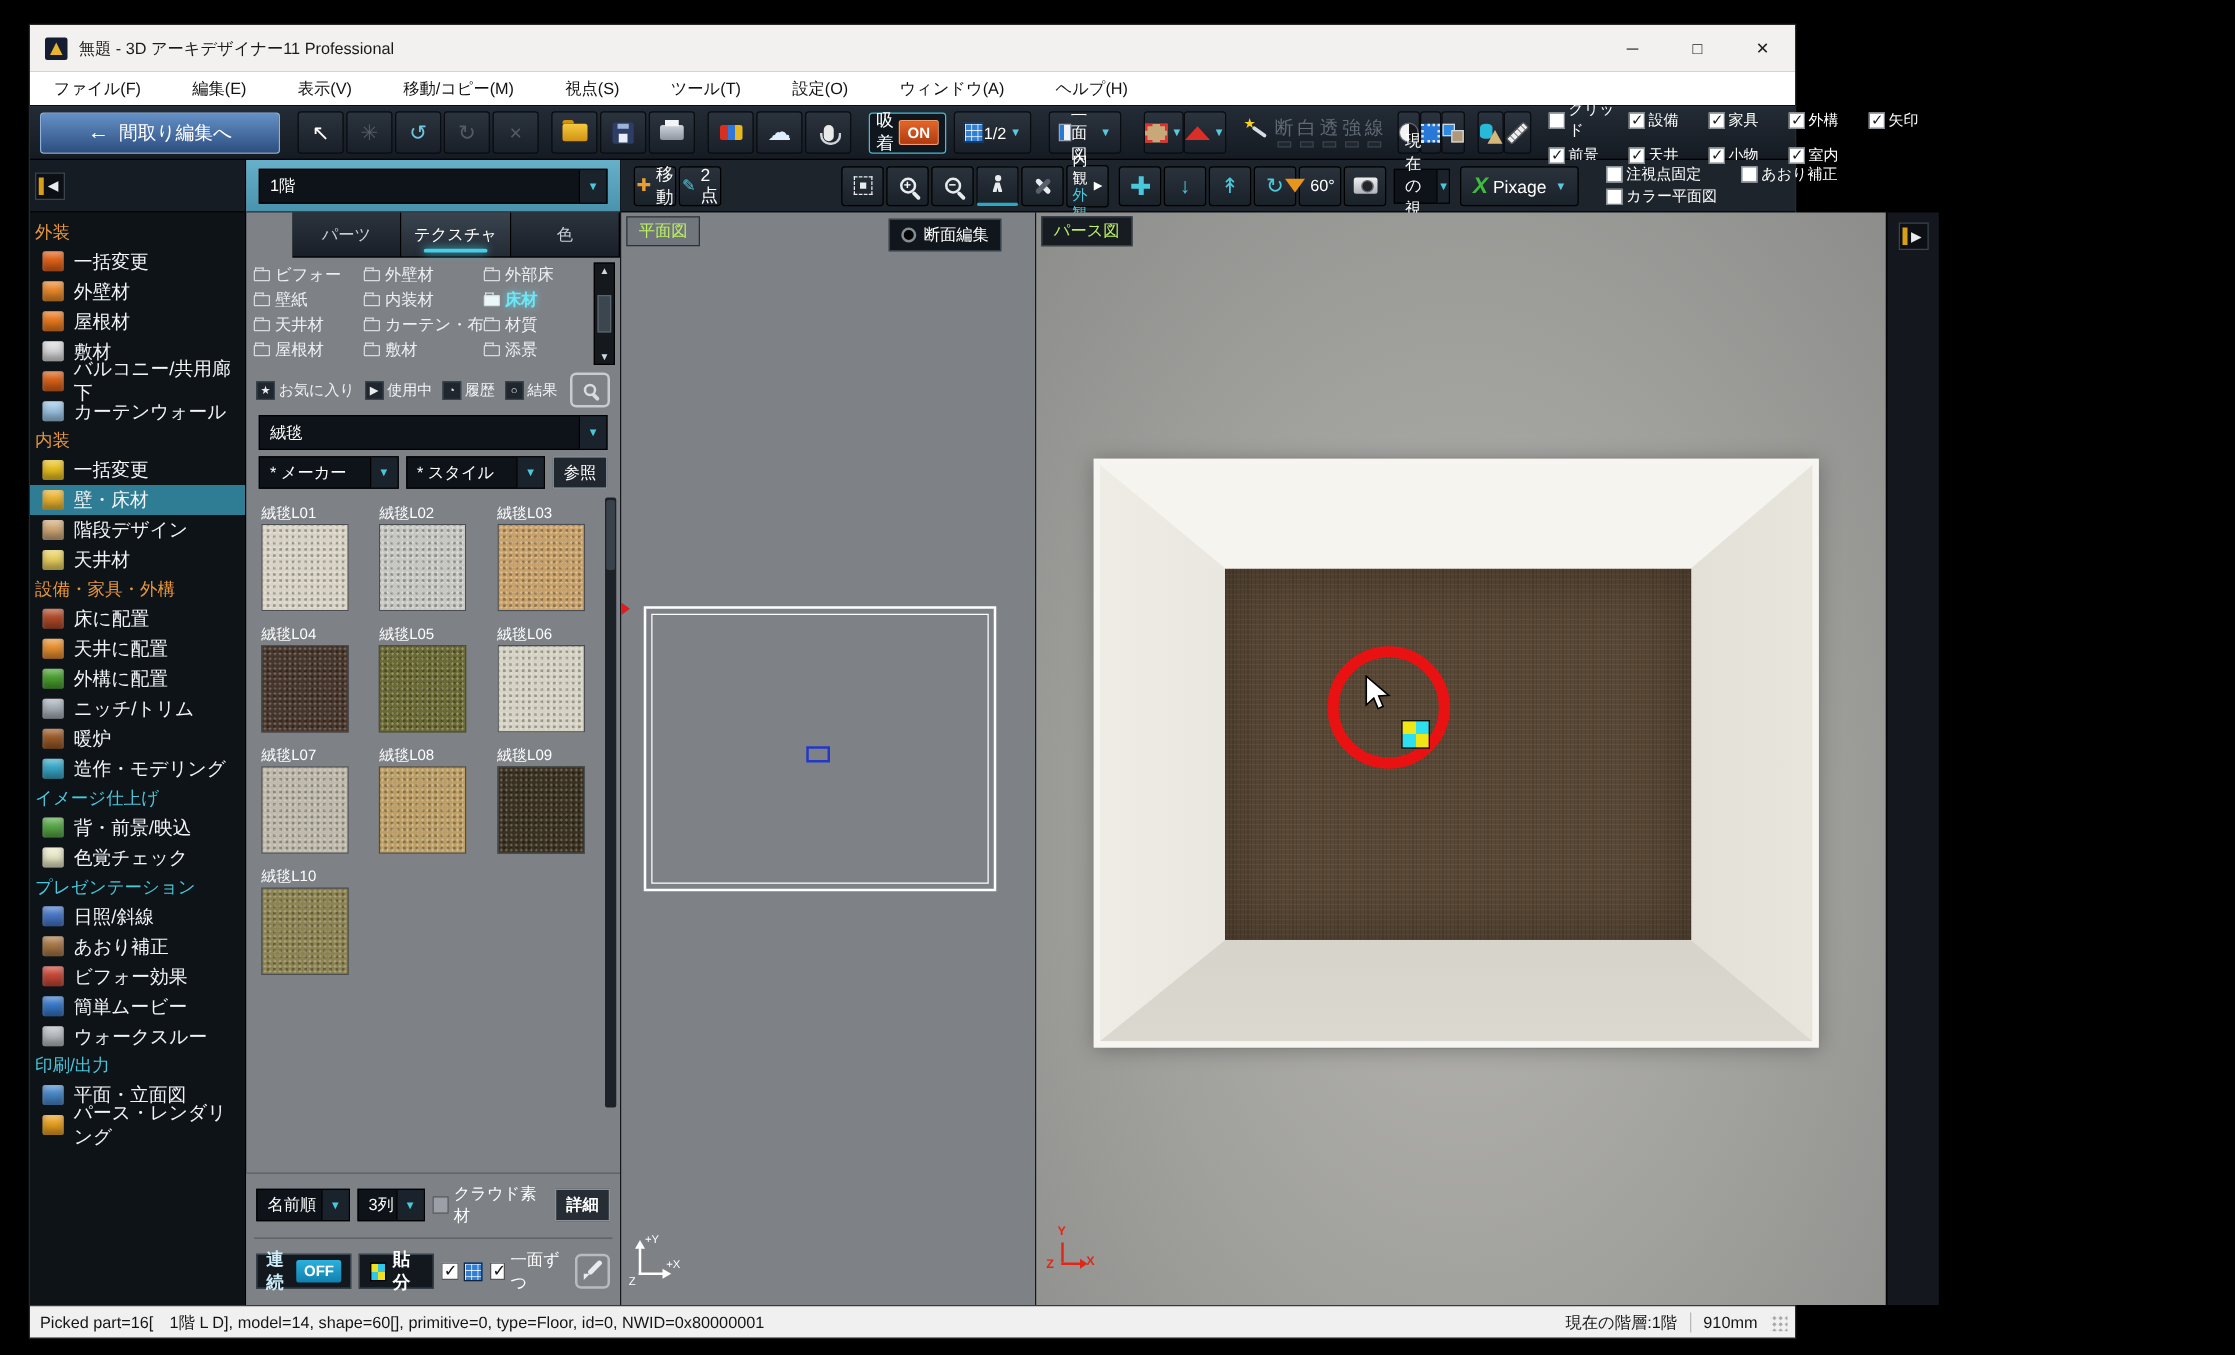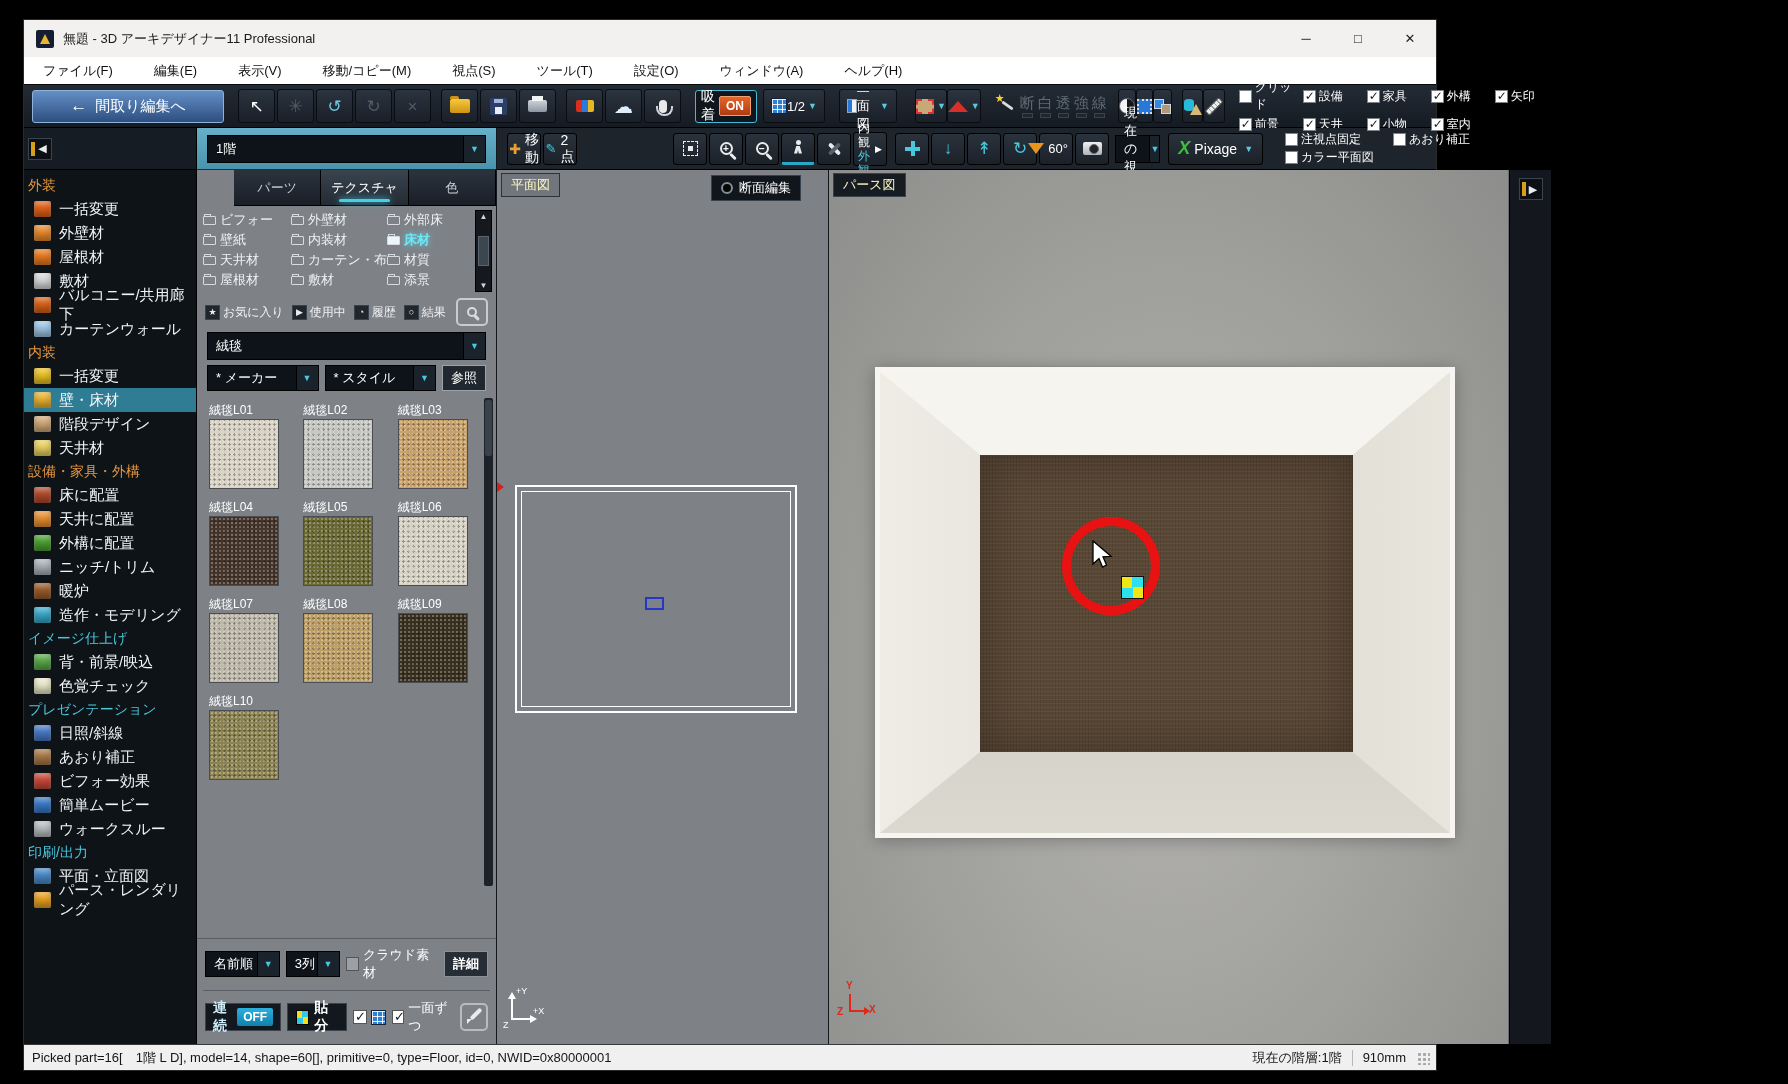--- a/index.html
+++ b/index.html
@@ -209,21 +209,21 @@
     background:linear-gradient(#2a323c,#1a2129);border:1px solid #000;border-radius:3px;}
   .pix-x{color:#3dbf3d;font-size:18px;font-weight:bold;font-style:italic;}
   .pix-label{color:#fff;font-size:14px;}
   .vb-cbs{display:grid;grid-template-rows:repeat(2,16px);grid-auto-flow:column;grid-auto-columns:108px;
     margin-left:22px;row-gap:2px;}
   .vb-cbs .cb{width:auto;}
 
   
   .views{flex:1;display:flex;min-height:0;}
   .plan{width:332px;background:#7e8287;position:relative;border-right:1px solid #14181d;flex:0 0 auto;}
-  .view-tag{position:absolute;left:4px;top:3px;background:#70767b;border:1px solid #2c3238;color:#fef9c3;
+  .view-tag{position:absolute;left:4px;top:3px;background:#70767b;border:1px solid #2c3238;color:#bef264;
     font-size:13px;padding:2px 9px;}
   .view-tag.dark{background:#161c22;border:1px solid #39434d;}
   .section-btn{position:absolute;left:214px;top:5px;background:#10161c;border:1px solid #39434d;color:#fff;
     font-size:13px;padding:3px 9px;display:flex;align-items:center;gap:6px;}
   .sec-ic{width:12px;height:12px;border-radius:50%;background:#060606;border:2px solid #848c94;}
   .red-tick{position:absolute;left:0;top:312px;width:0;height:0;border-top:5px solid transparent;
     border-bottom:5px solid transparent;border-left:7px solid #d82020;}
   .room{position:absolute;left:18px;top:315px;width:282px;height:228px;border:2px solid #fff;}
   .room-inner{position:absolute;left:4px;top:4px;right:4px;bottom:4px;border:1px solid #fff;}
   .blue-box{position:absolute;left:128px;top:110px;width:19px;height:13px;border:2px solid #2438c8;}

